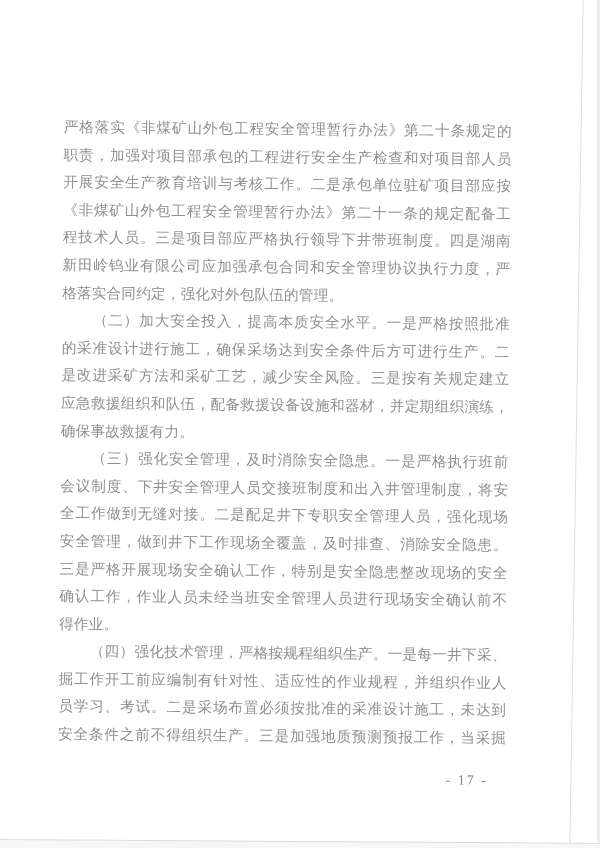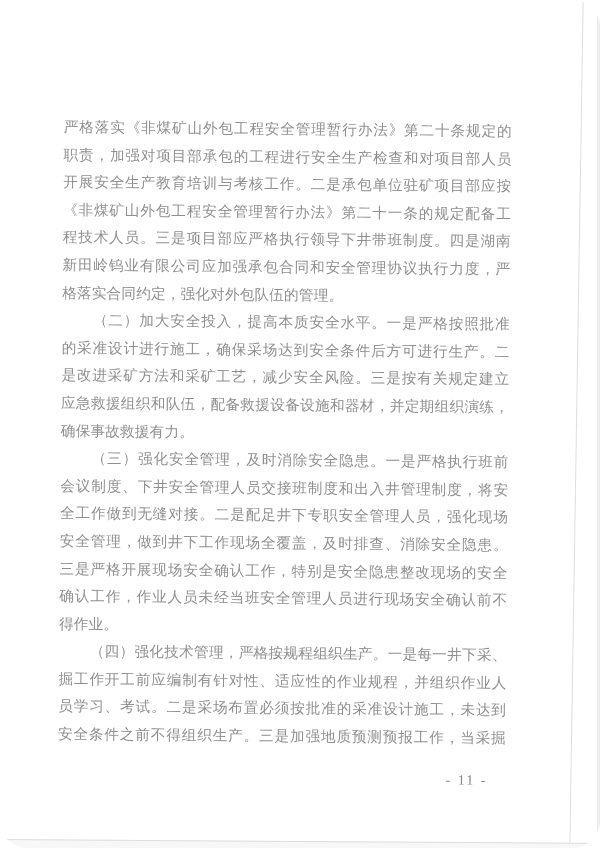--- a/index.html
+++ b/index.html
@@ -10,21 +10,20 @@
     background: #ffffff;
     overflow: hidden;
     font-family: "Liberation Serif", serif;
   }
   .viewport {
     position: relative;
     width: 600px;
     height: 848px;
     background: #ffffff;
     overflow: hidden;
-    border-radius: 27px;
   }
   
   .sheet {
     position: absolute;
     left: 0; top: 0;
     width: 600px; height: 848px;
     transform: rotate(0.55deg);
     transform-origin: 300px 420px;
   }
   .text-block {
@@ -123,18 +122,18 @@
         <div class="line">安全管理，做到井下工作现场全覆盖，及时排查、消除安全隐患。</div>
         <div class="line">三是严格开展现场安全确认工作，特别是安全隐患整改现场的安全</div>
         <div class="line">确认工作，作业人员未经当班安全管理人员进行现场安全确认前不</div>
         <div class="line short">得作业。</div>
         <div class="line indent">（四）强化技术管理，严格按规程组织生产。一是每一井下采、</div>
         <div class="line">掘工作开工前应编制有针对性、适应性的作业规程，并组织作业人</div>
         <div class="line">员学习、考试。二是采场布置必须按批准的采准设计施工，未达到</div>
         <div class="line">安全条件之前不得组织生产。三是加强地质预测预报工作，当采掘</div>
       </div>
     <div class="scan-artifact-line"></div>
-    <div class="page-number">- 11 -</div>
+    <div class="page-number">- 17 -</div>
   </div>
   <div class="edge-right"></div>
   <div class="edge-far-right"></div>
   <div class="edge-bottom"></div>
 </div>
 
 </body></html>

